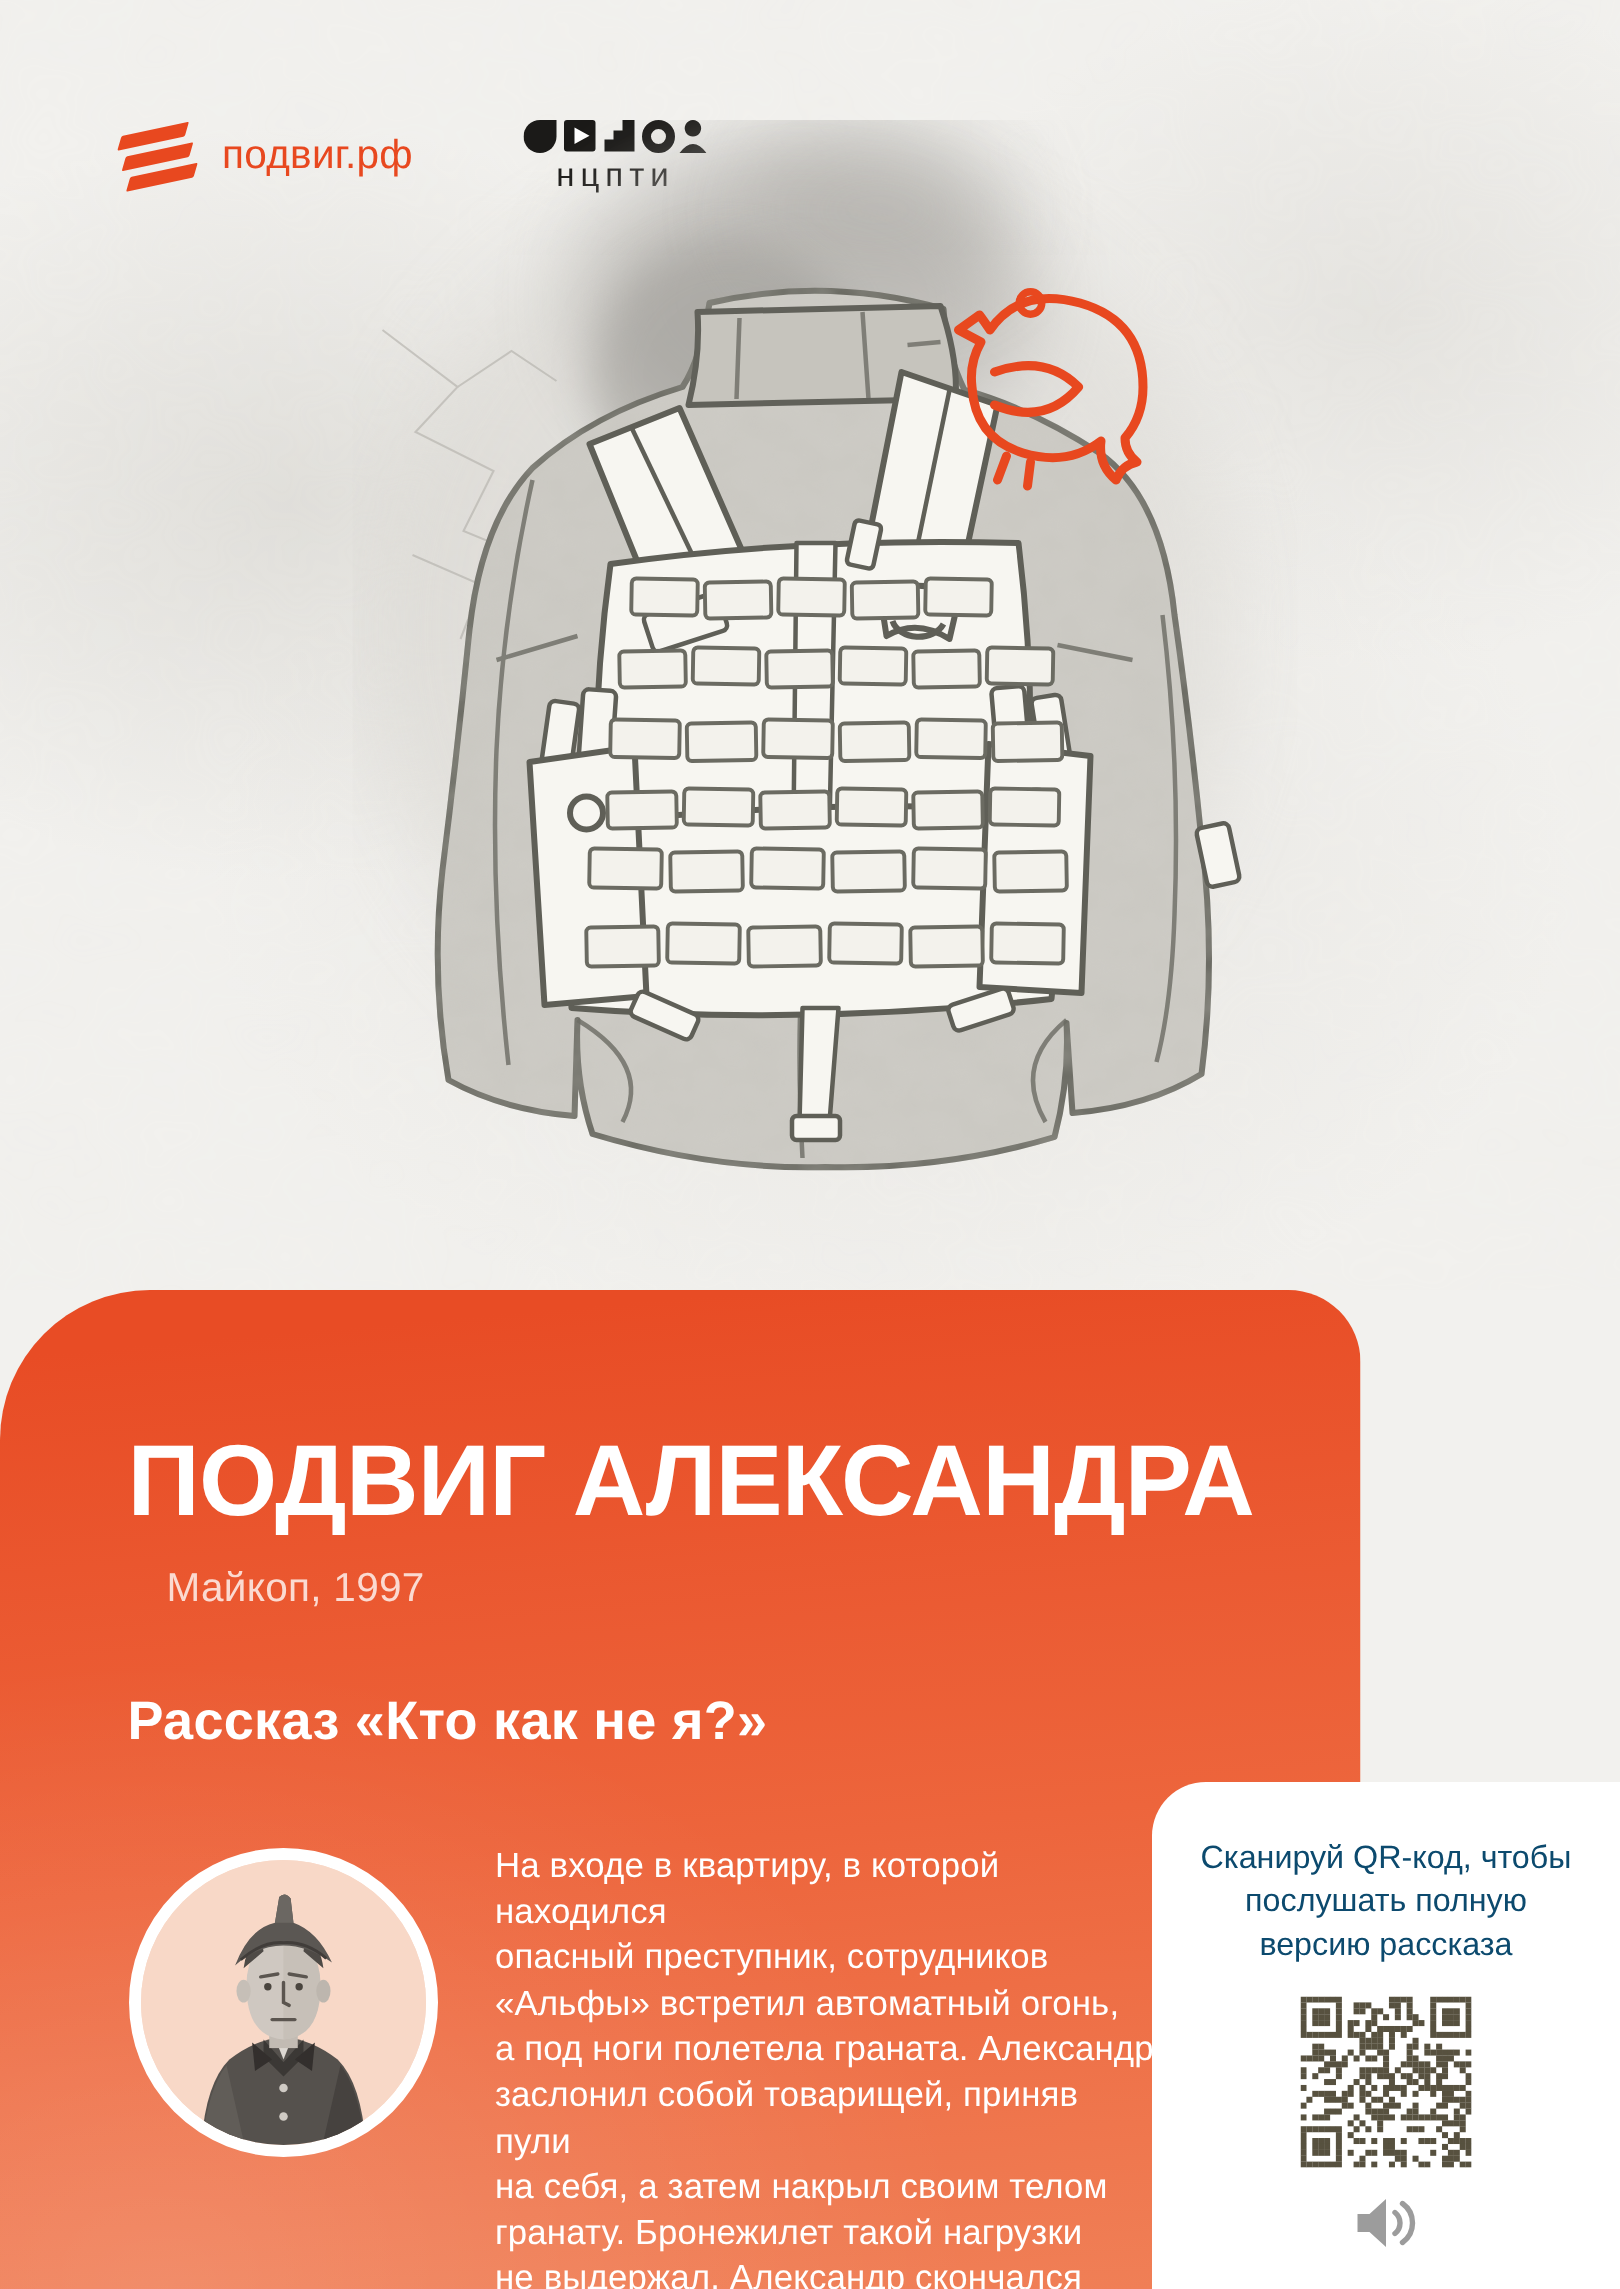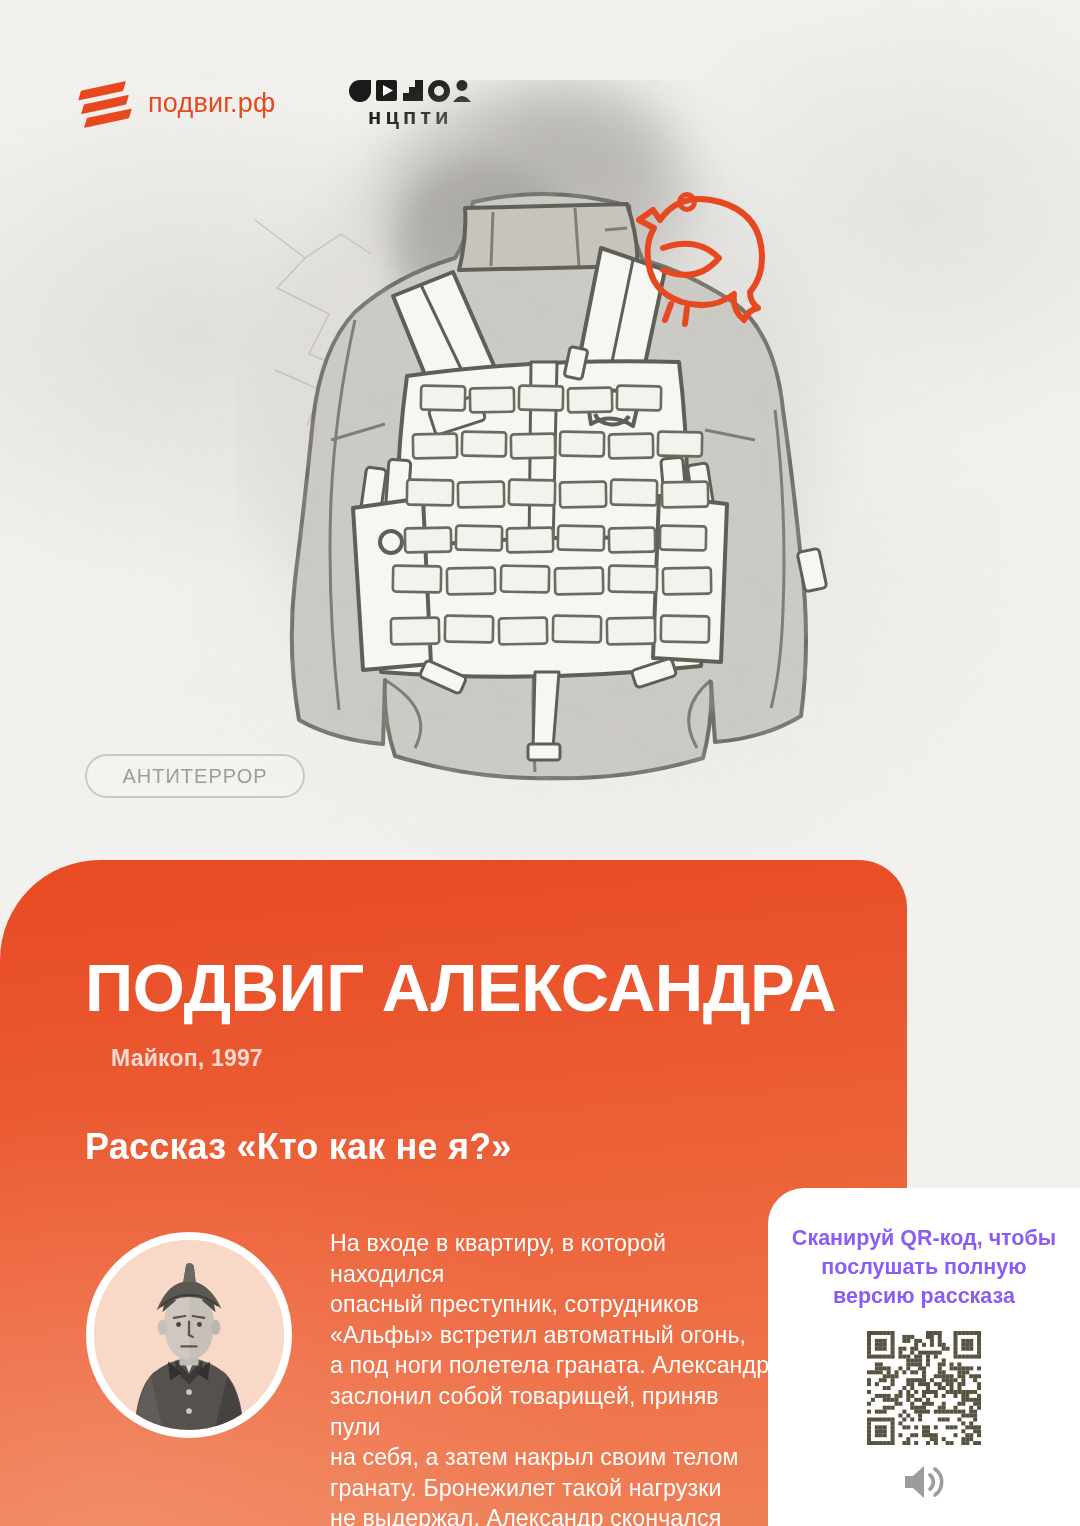--- a/index.html
+++ b/index.html
@@ -14,21 +14,21 @@
       #F2F1EE;
   }
   
   .brand-row { position:absolute; left:82px; top:78px; display:flex; }
   .podvig-logo { display:flex; align-items:center; }
   .podvig-bars { display:flex; flex-direction:column; gap:5px; transform:rotate(-12deg); margin-top:2px; }
   .podvig-bars i { display:block; width:46px; height:9px; border-radius:1px; transform:skewX(-28deg); }
   .podvig-text { font-size:27px; font-weight:500; margin-left:20px; letter-spacing:.2px; }
   .ncpti { margin-left:74px; display:flex; flex-direction:column; align-items:center; }
   .ncpti-glyphs { display:block; }
-  .ncpti-text { font-size:22px; font-weight:700; color:#1B1A18; letter-spacing:4px; line-height:1; margin-top:2px; }
+  .ncpti-text { font-size:22px; font-weight:400; color:#1B1A18; letter-spacing:4px; line-height:1; margin-top:2px; }
   
   .hero { position:absolute; left:235px; top:80px; width:630px; height:710px; }
   .texture { position:absolute; left:0; top:0; width:1080px; height:860px; opacity:.5; pointer-events:none; }
   
   .badge {
     position:absolute; left:85px; top:754px; width:220px; height:44px;
     border:2px solid #C9C8C4; border-radius:22px; background:rgba(247,246,244,.35);
     display:flex; align-items:center; justify-content:center;
     font-size:20px; letter-spacing:1px; color:#9C9C99; font-weight:400;
   }
@@ -36,33 +36,33 @@
   .panel {
     position:absolute; left:0; top:860px; width:907px; height:666px;
     border-radius:100px 48px 0 0;
     background:
       radial-gradient(900px 700px at 12% 100%, rgba(255,255,255,.14), rgba(255,255,255,0) 60%),
       linear-gradient(175deg, #E84C25 6%, #ED653C 55%, #F08057 100%);
   }
   .title { position:absolute; left:85px; top:92px; color:#FFFFFF; font-weight:700;
            font-size:67px; line-height:71px; letter-spacing:-.5px; }
   .title-line2-row { display:flex; align-items:baseline; }
-  .title-meta { font-size:23px; font-weight:700; color:rgba(255,255,255,.78); margin-left:26px; letter-spacing:.2px; }
+  .title-meta { font-size:27px; font-weight:400; color:rgba(255,255,255,.78); margin-left:26px; letter-spacing:.2px; }
   .subtitle { position:absolute; left:85px; top:266px; color:#FFF; font-weight:700; font-size:36px; letter-spacing:.2px; }
   .story { position:absolute; left:330px; top:368px; width:440px; color:#FFF;
            font-size:23.2px; line-height:30.6px; font-weight:400; white-space:pre-line; letter-spacing:.1px; }
   
   .portrait { position:absolute; left:86px; top:372px; width:206px; height:206px; border-radius:50%;
               background:#F8D8C7; border:8px solid #FFFFFF; overflow:hidden; }
   .portrait svg { display:block; width:100%; height:100%; }
   
   .qr-card { position:absolute; left:768px; top:328px; width:312px; height:338px;
              background:#FFFFFF; border-radius:36px 0 0 0; display:flex; flex-direction:column; align-items:center; }
   .qr-caption { margin-top:36px; text-align:center; font-size:21.5px; line-height:29px;
-                color:#8b5cf6; font-weight:700; white-space:pre-line; }
+                color:#0c4a6e; font-weight:400; white-space:pre-line; }
   .qr-box { margin-top:20px; width:114px; height:114px; }
   .speaker { margin-top:18px; }
 </style>
 </head>
 <body>
 
 <div class="poster">
 
   <svg class="texture" width="1080" height="860">
     <filter id="paper">
@@ -221,23 +221,20 @@
       </g>
 
     <g stroke="#E8481F" stroke-width="6" fill="none" stroke-linecap="round" stroke-linejoin="round">
       <path d="M418,130 l-14,10 l15,8 q-8,14 -6,30 q2,34 34,44 q30,9 52,-8 q-2,16 10,26 q4,-10 14,-12 q-8,-6 -8,-16 q12,-14 12,-34 q0,-44 -42,-56 q-40,-11 -60,18 q-4,-6 -7,-10 Z"></path>
       <circle cx="452" cy="122" r="7.5" stroke-width="5"></circle>
       <path d="M428,168 q34,-12 56,10 q-22,26 -56,12"></path>
       <path d="M436,224 l-6,16 M452,228 l-2,16"></path>
     </g>
   </svg>
 
-  <div class="badge">
-    <span>АНТИТЕРРОР</span>
-  </div>
 
   <div class="panel">
     <div class="title">
       <div>ПОДВИГ АЛЕКСАНДРА</div>
       <div class="title-line2-row">
         <span class="title-meta">Майкоп, 1997</span>
       </div>
     </div>
     <div class="subtitle">Рассказ «Кто как не я?»</div>
 

